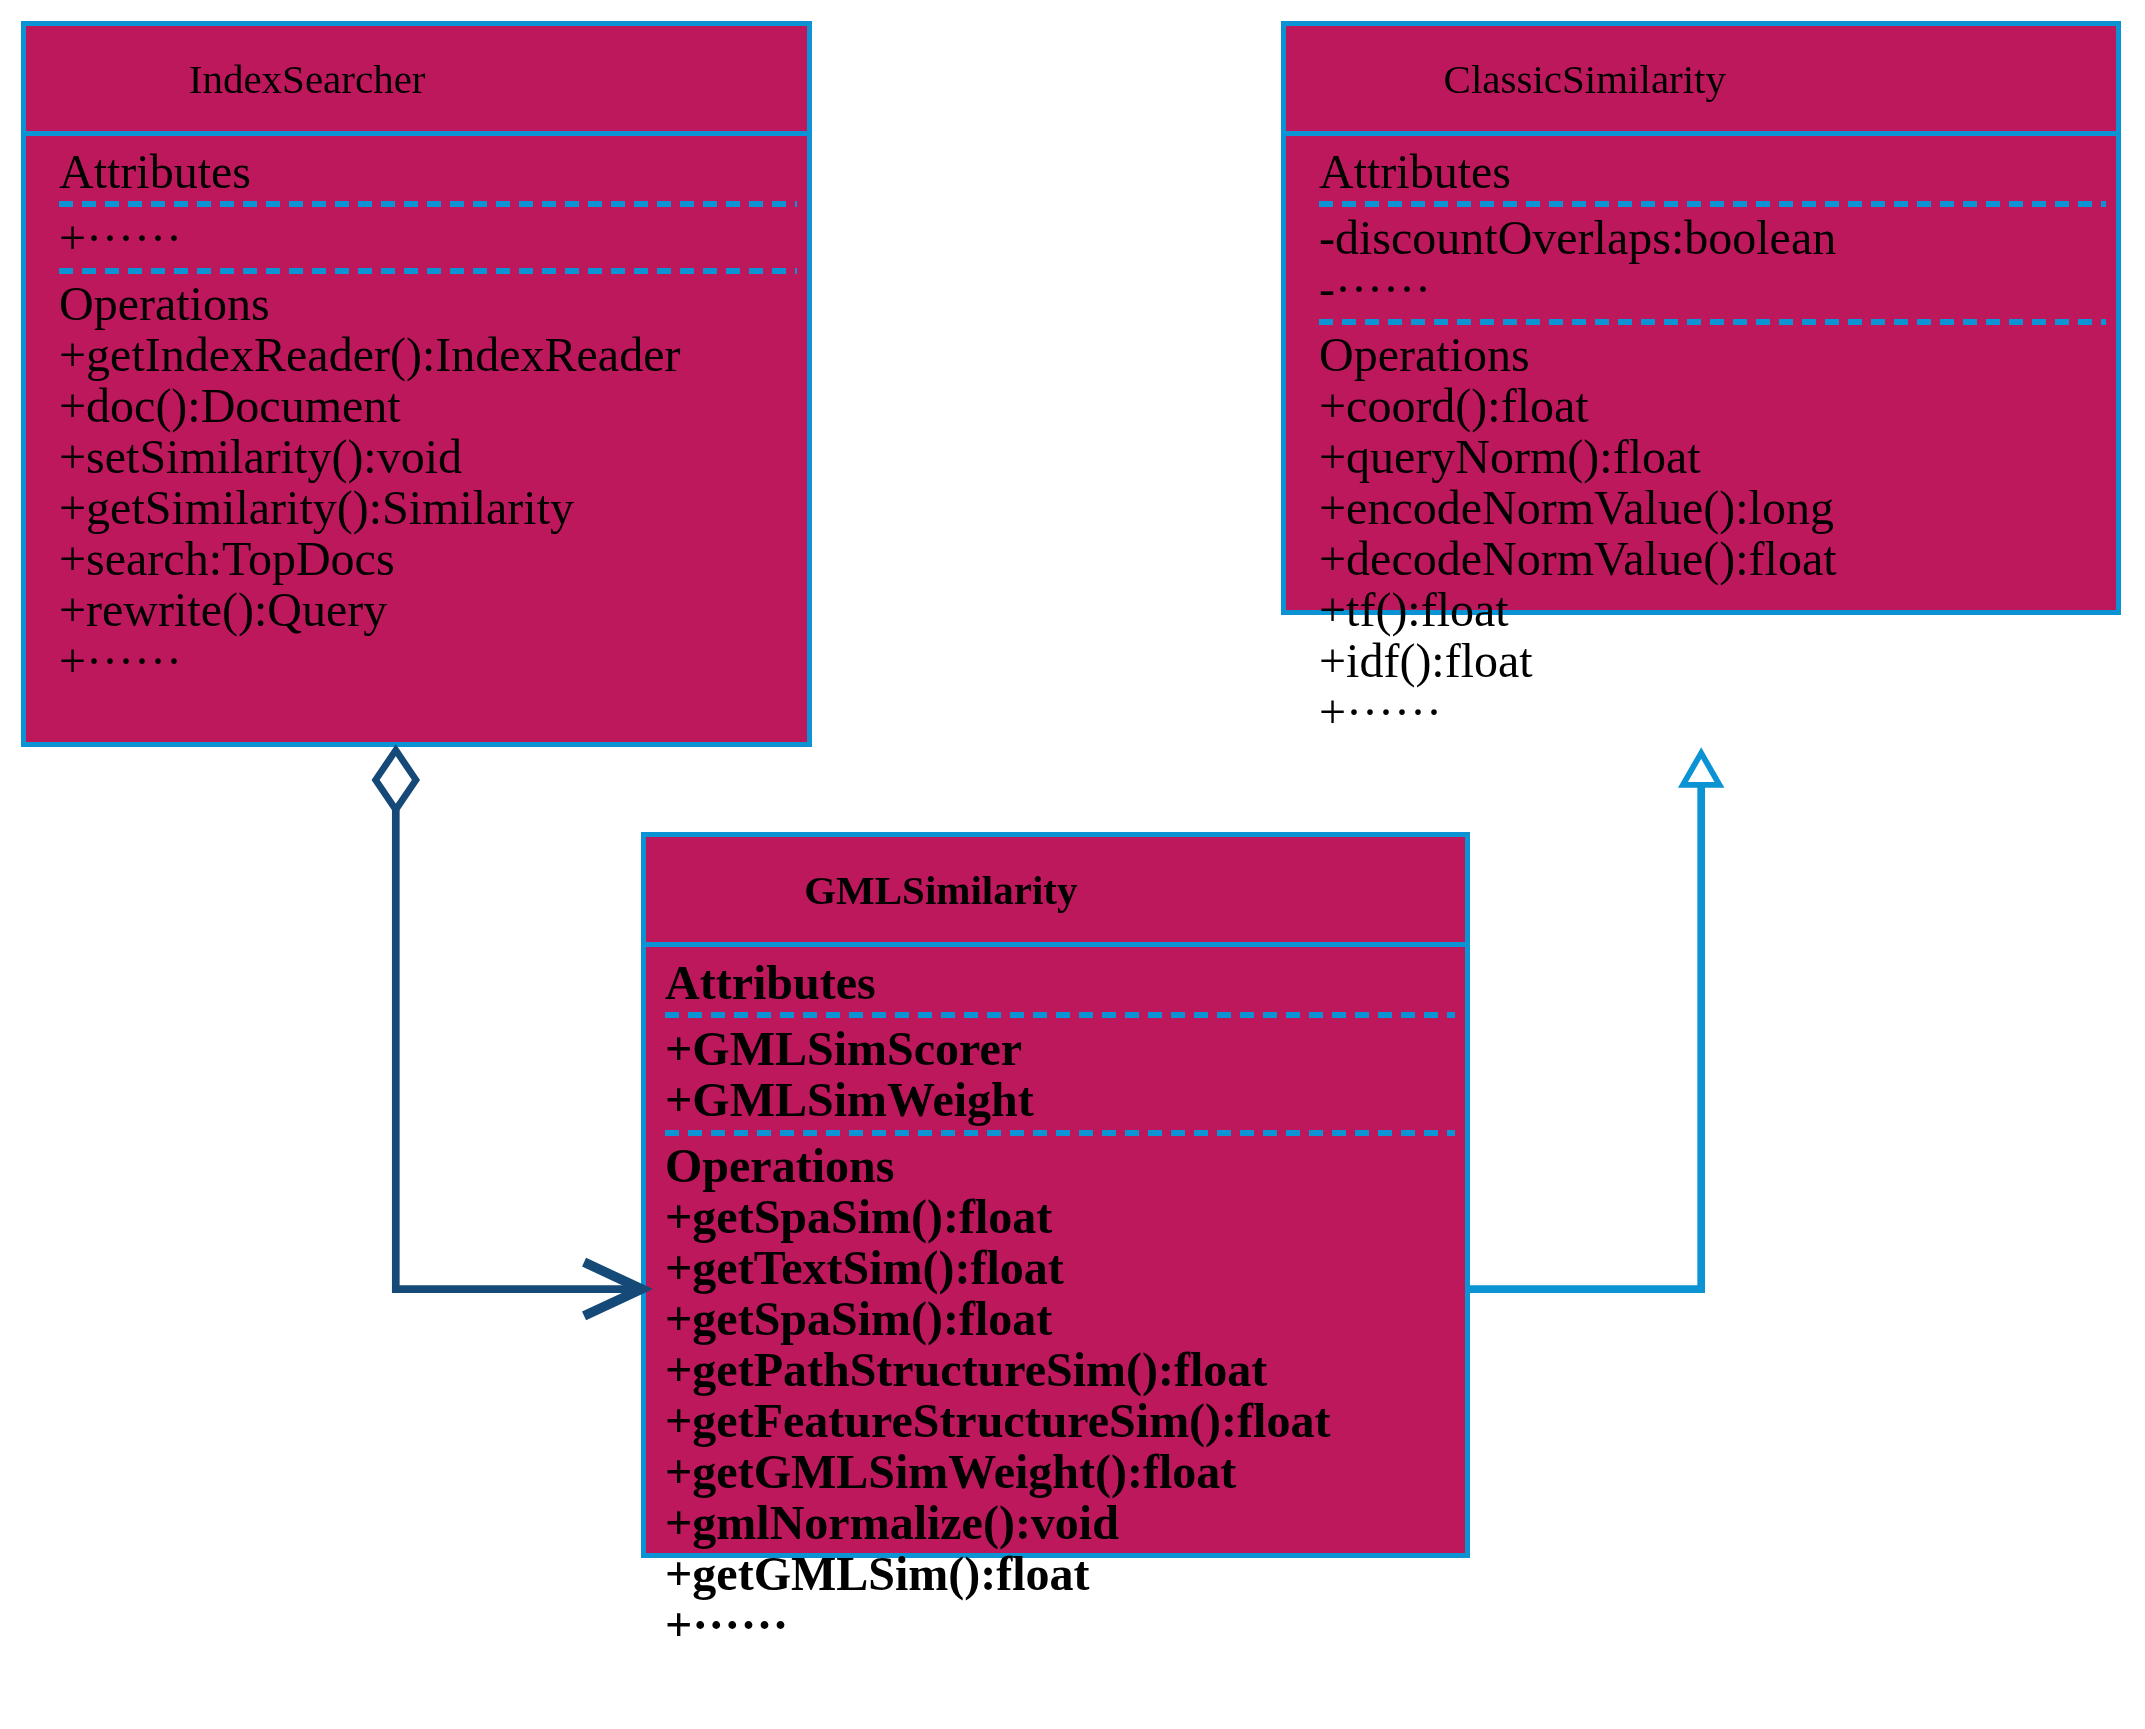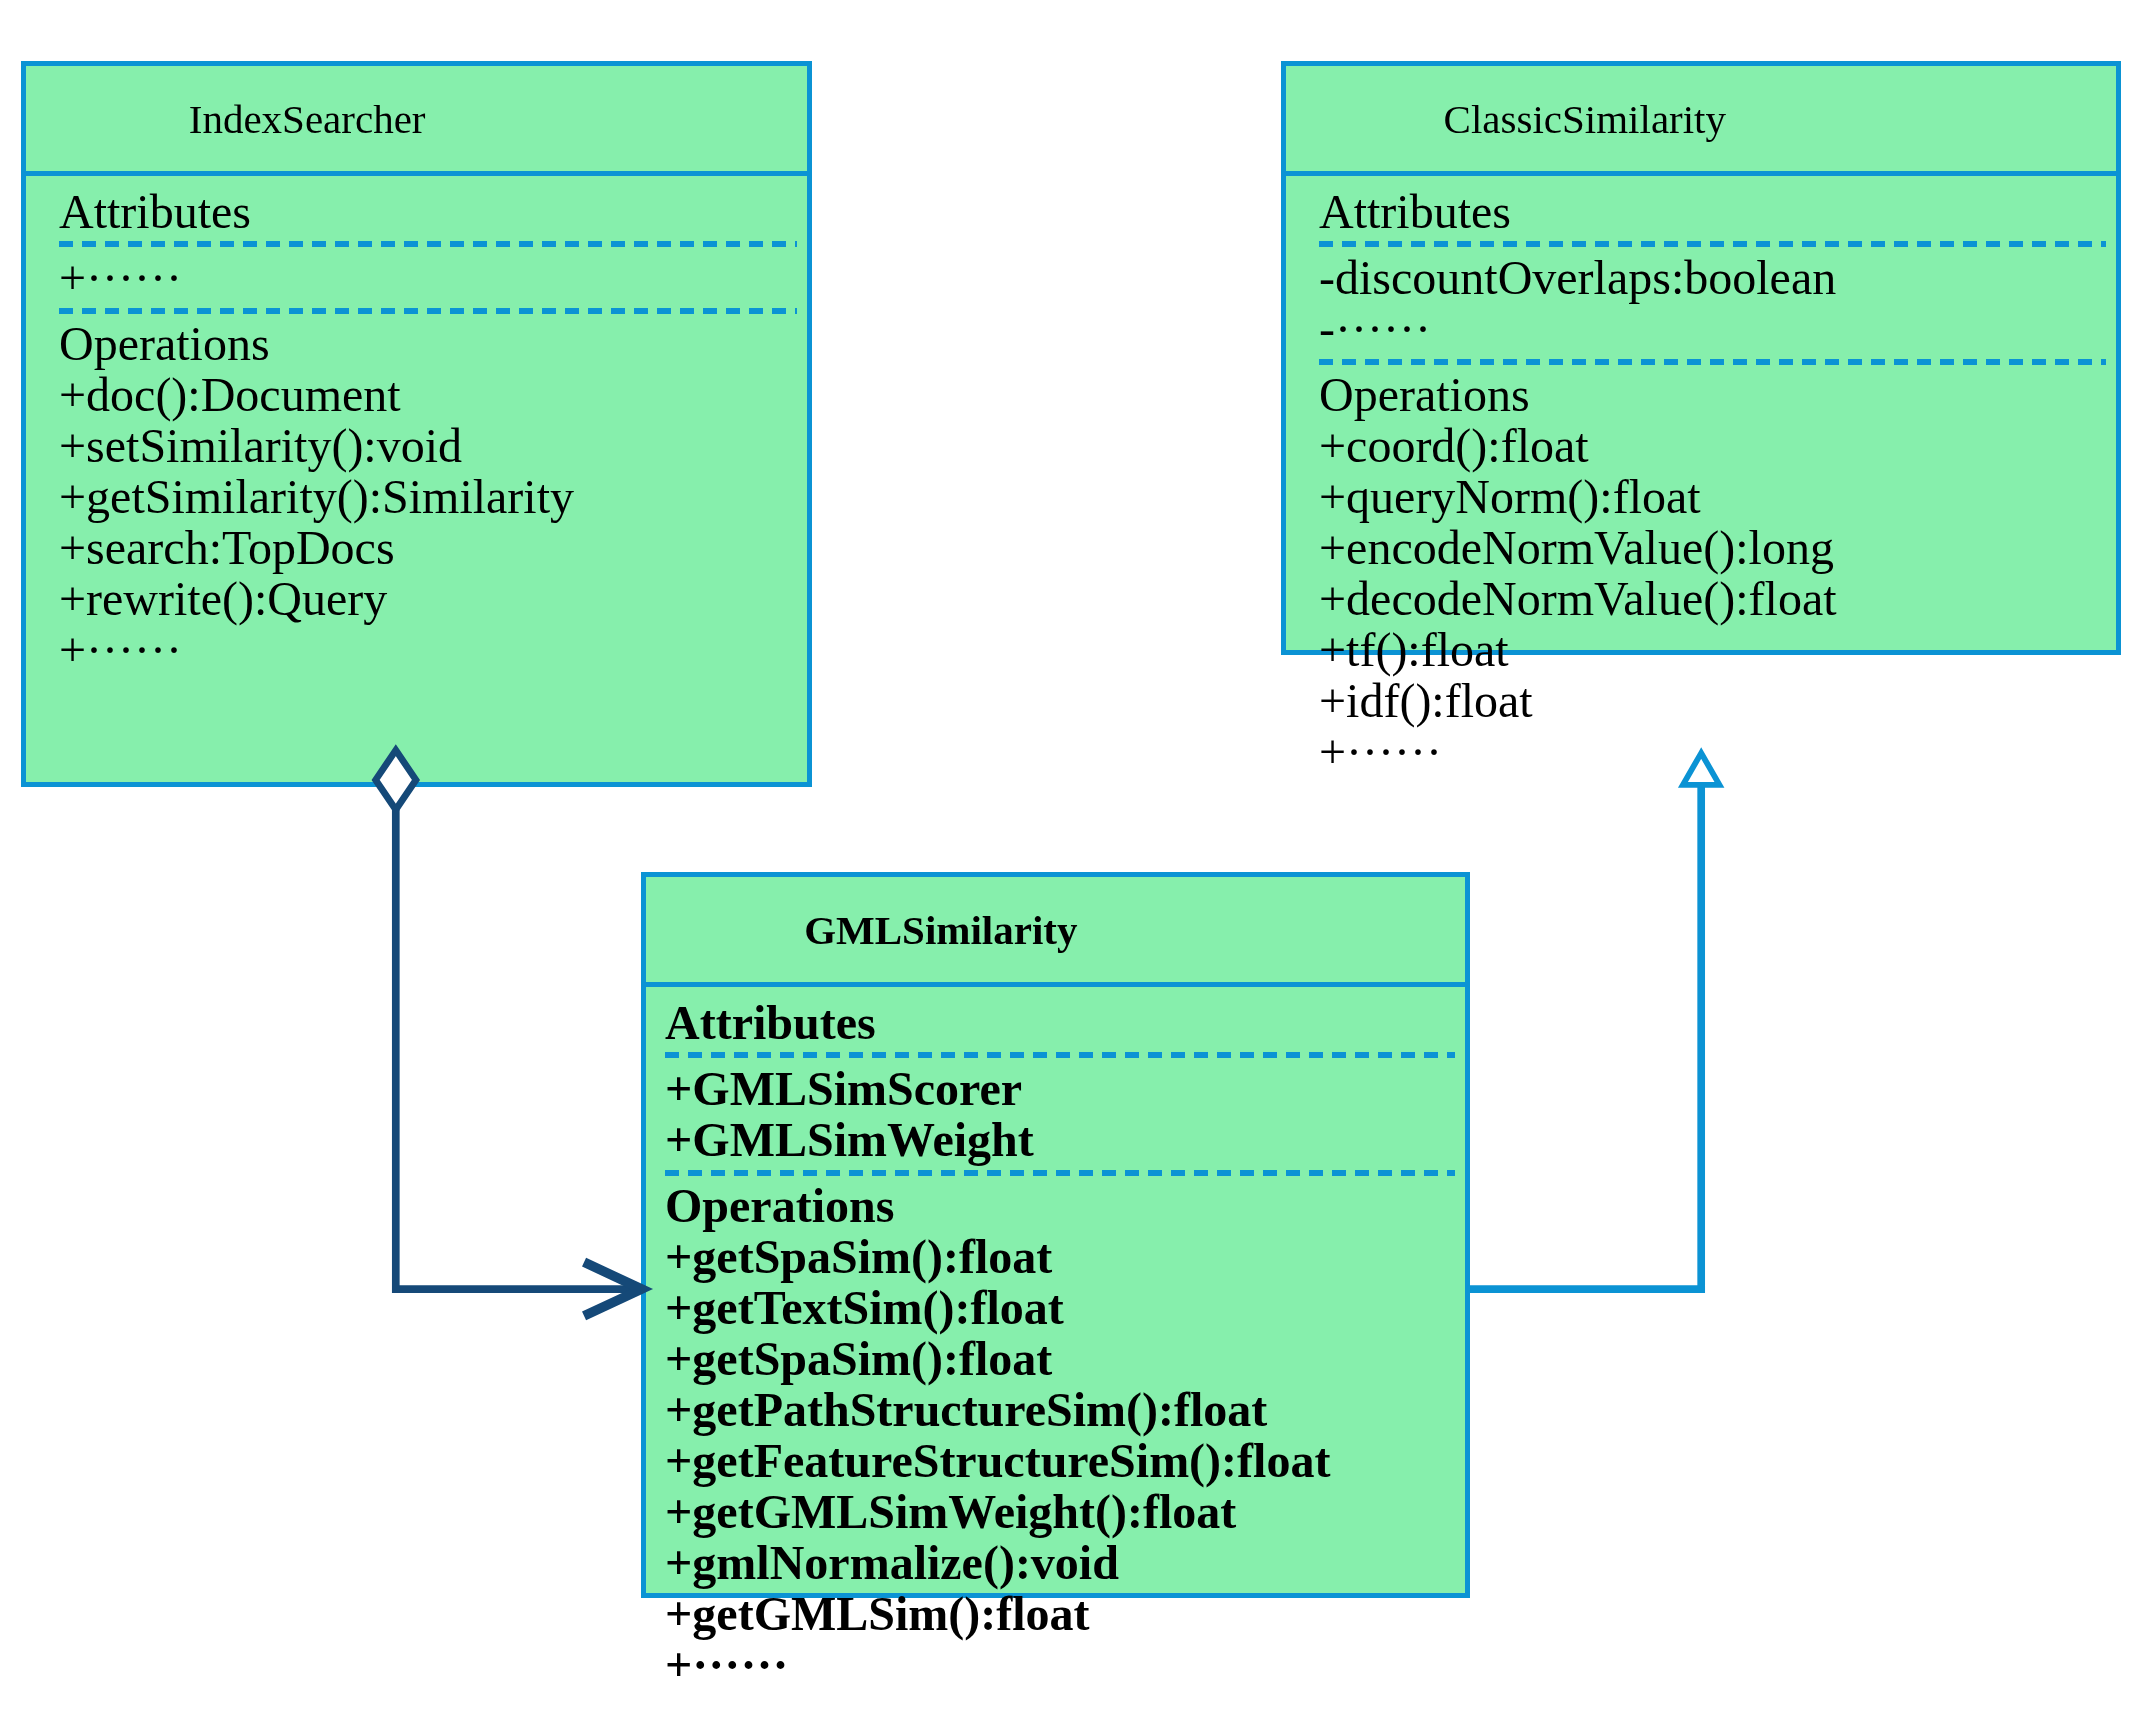--- a/index.html
+++ b/index.html
@@ -13,22 +13,21 @@
     height: 1729px;
     background: #ffffff;
     font-family: "Liberation Serif", "DejaVu Serif", serif;
     color: var(--text, #000);
     overflow: hidden;
   }
   .class-box {
     position: absolute;
     box-sizing: border-box;
     border: 5.8px solid var(--box-border, #0b93d4);
-    background: #86efac;
-    margin-top: 40px;
+    background: #be185d;
   }
   .class-title {
     box-sizing: border-box;
     height: 110px;
     border-bottom: 5.8px solid var(--box-border, #0b93d4);
     display: flex;
     align-items: center;
   }
   .class-title .title-text {
     display: block;
@@ -73,20 +72,21 @@
   <div class="class-box" style="left:21px; top:21px; width:791px; height:726px;">
     <div class="class-title">
       <span class="title-text">IndexSearcher</span>
     </div>
     <div class="class-body">
       <div class="line">Attributes</div>
       <div class="dashed-divider"></div>
       <div class="line">+······</div>
       <div class="dashed-divider"></div>
       <div class="line">Operations</div>
+      <div class="line">+getIndexReader():IndexReader</div>
       <div class="line">+doc():Document</div>
       <div class="line">+setSimilarity():void</div>
       <div class="line">+getSimilarity():Similarity</div>
       <div class="line">+search:TopDocs</div>
       <div class="line">+rewrite():Query</div>
       <div class="line">+······</div>
     </div>
   </div>
 
   <div class="class-box" style="left:1281px; top:21px; width:840px; height:594px;">

